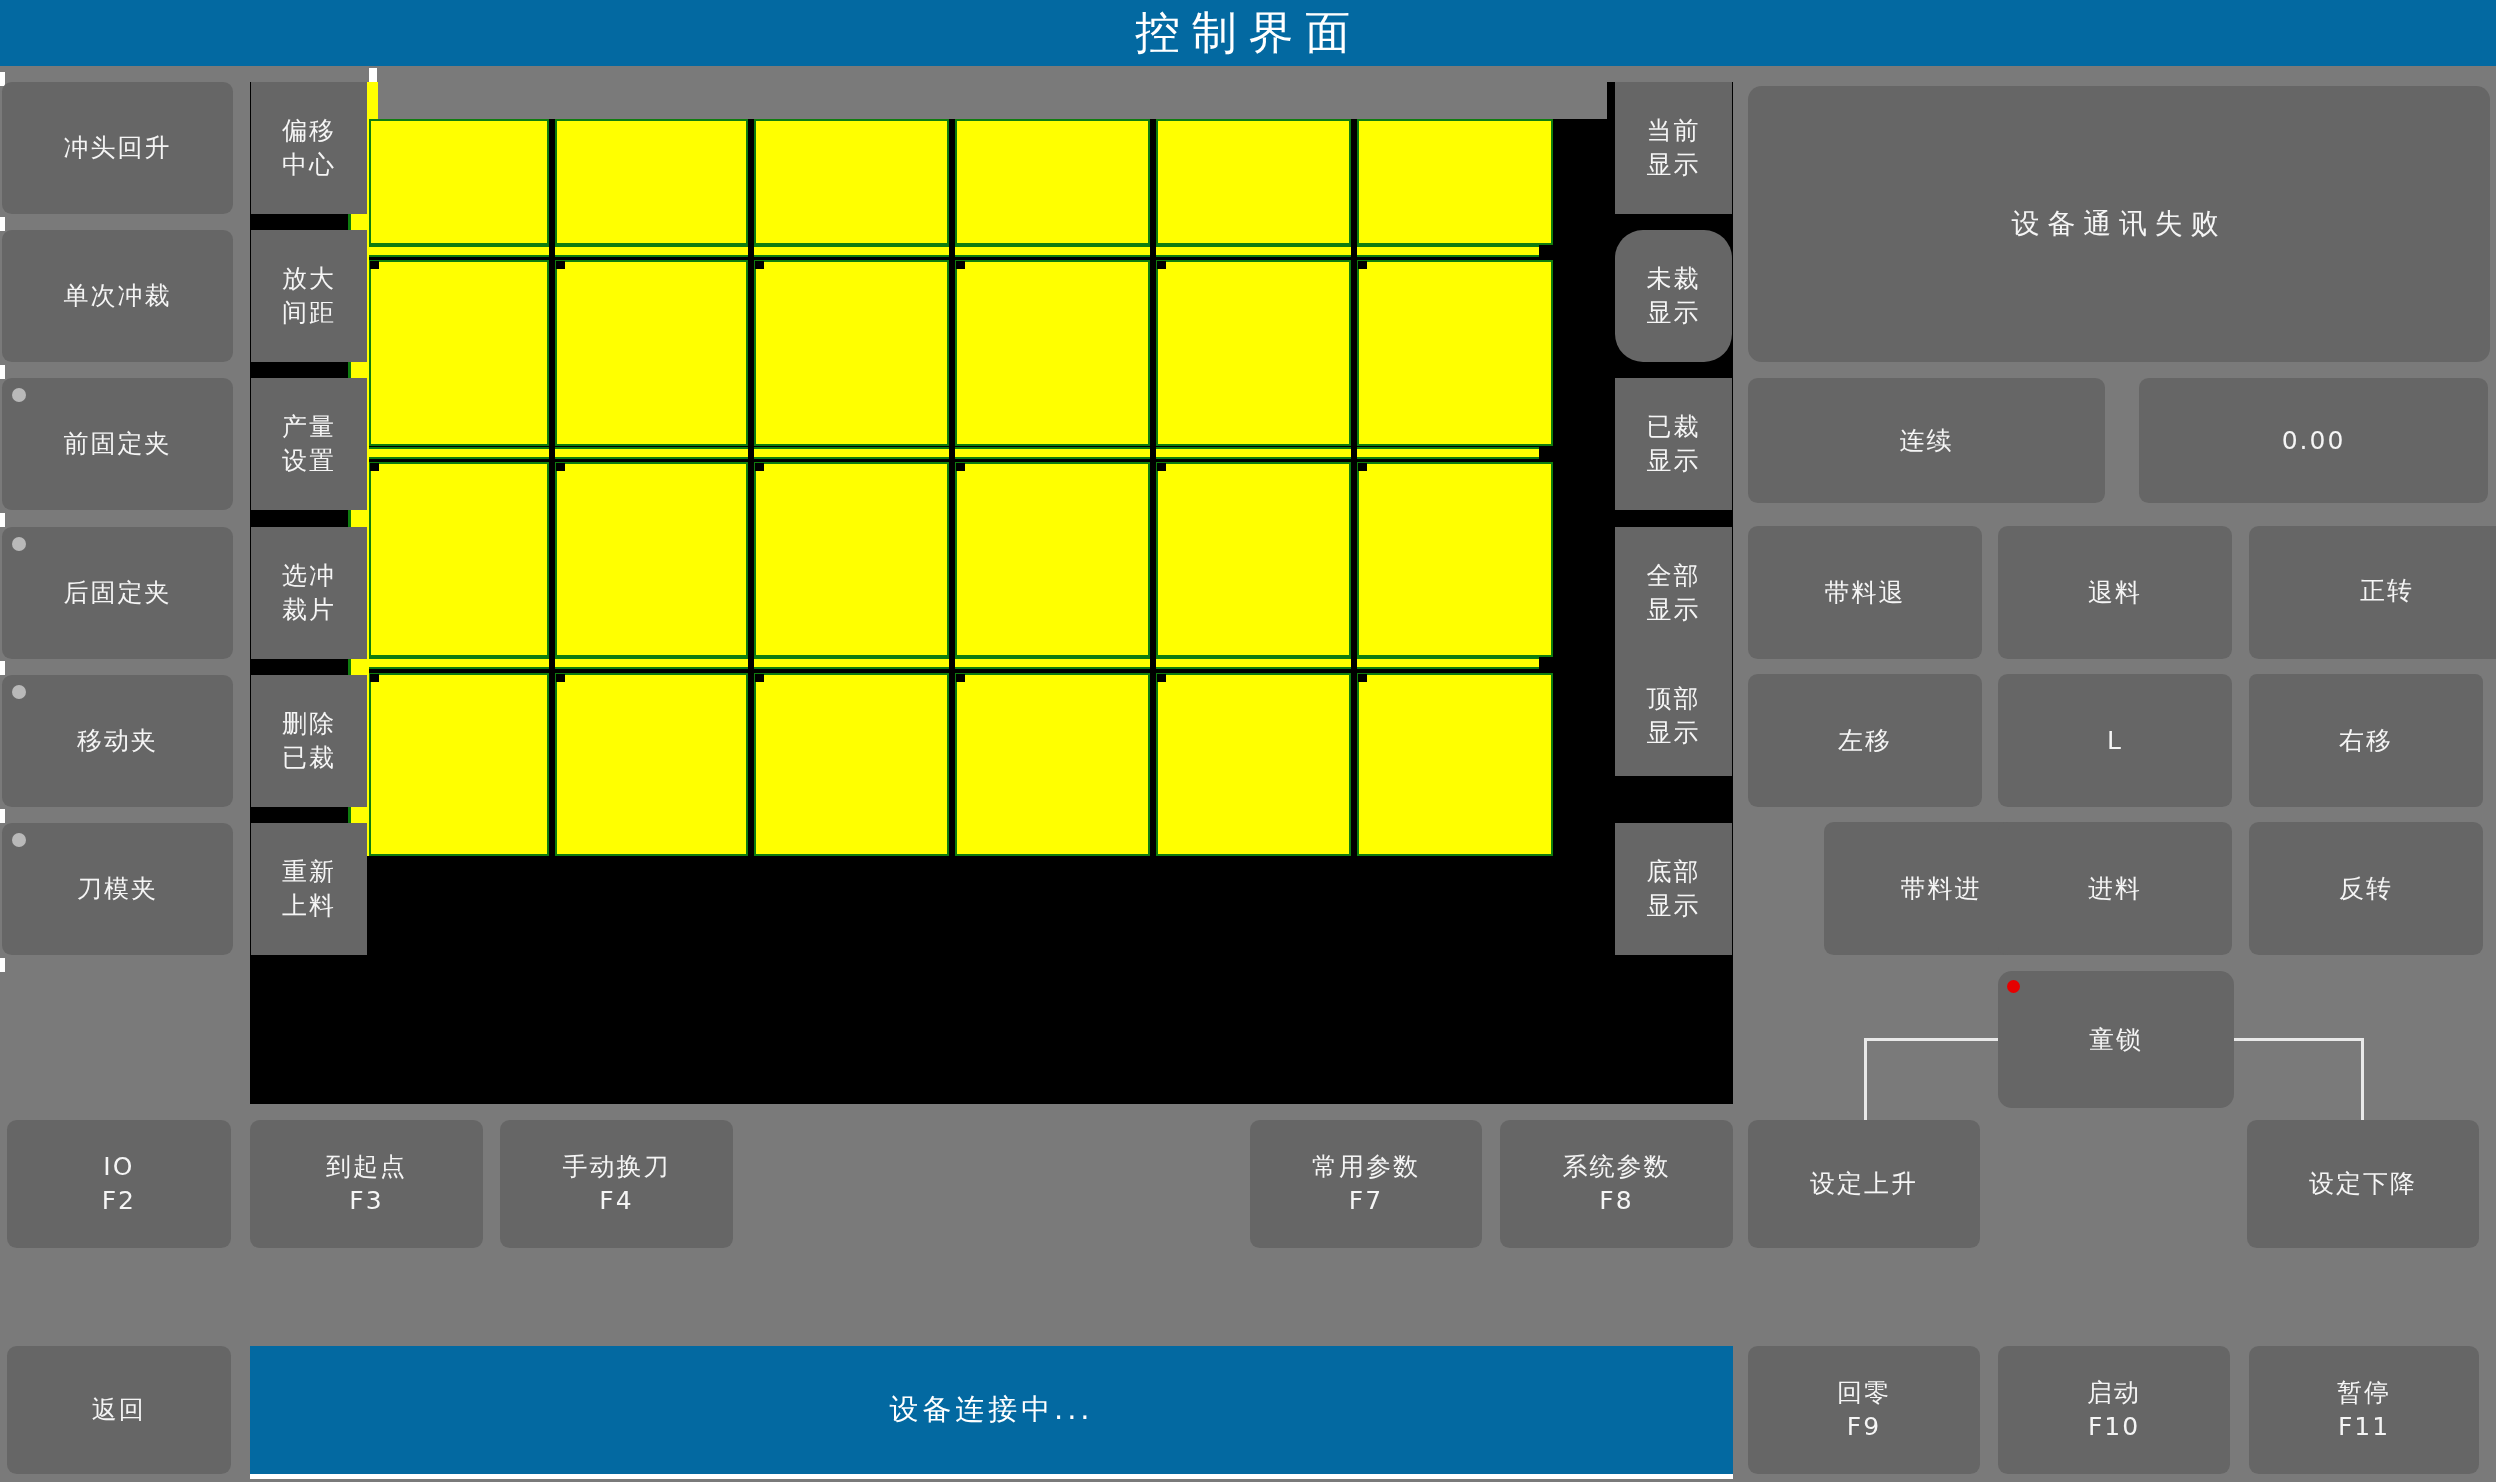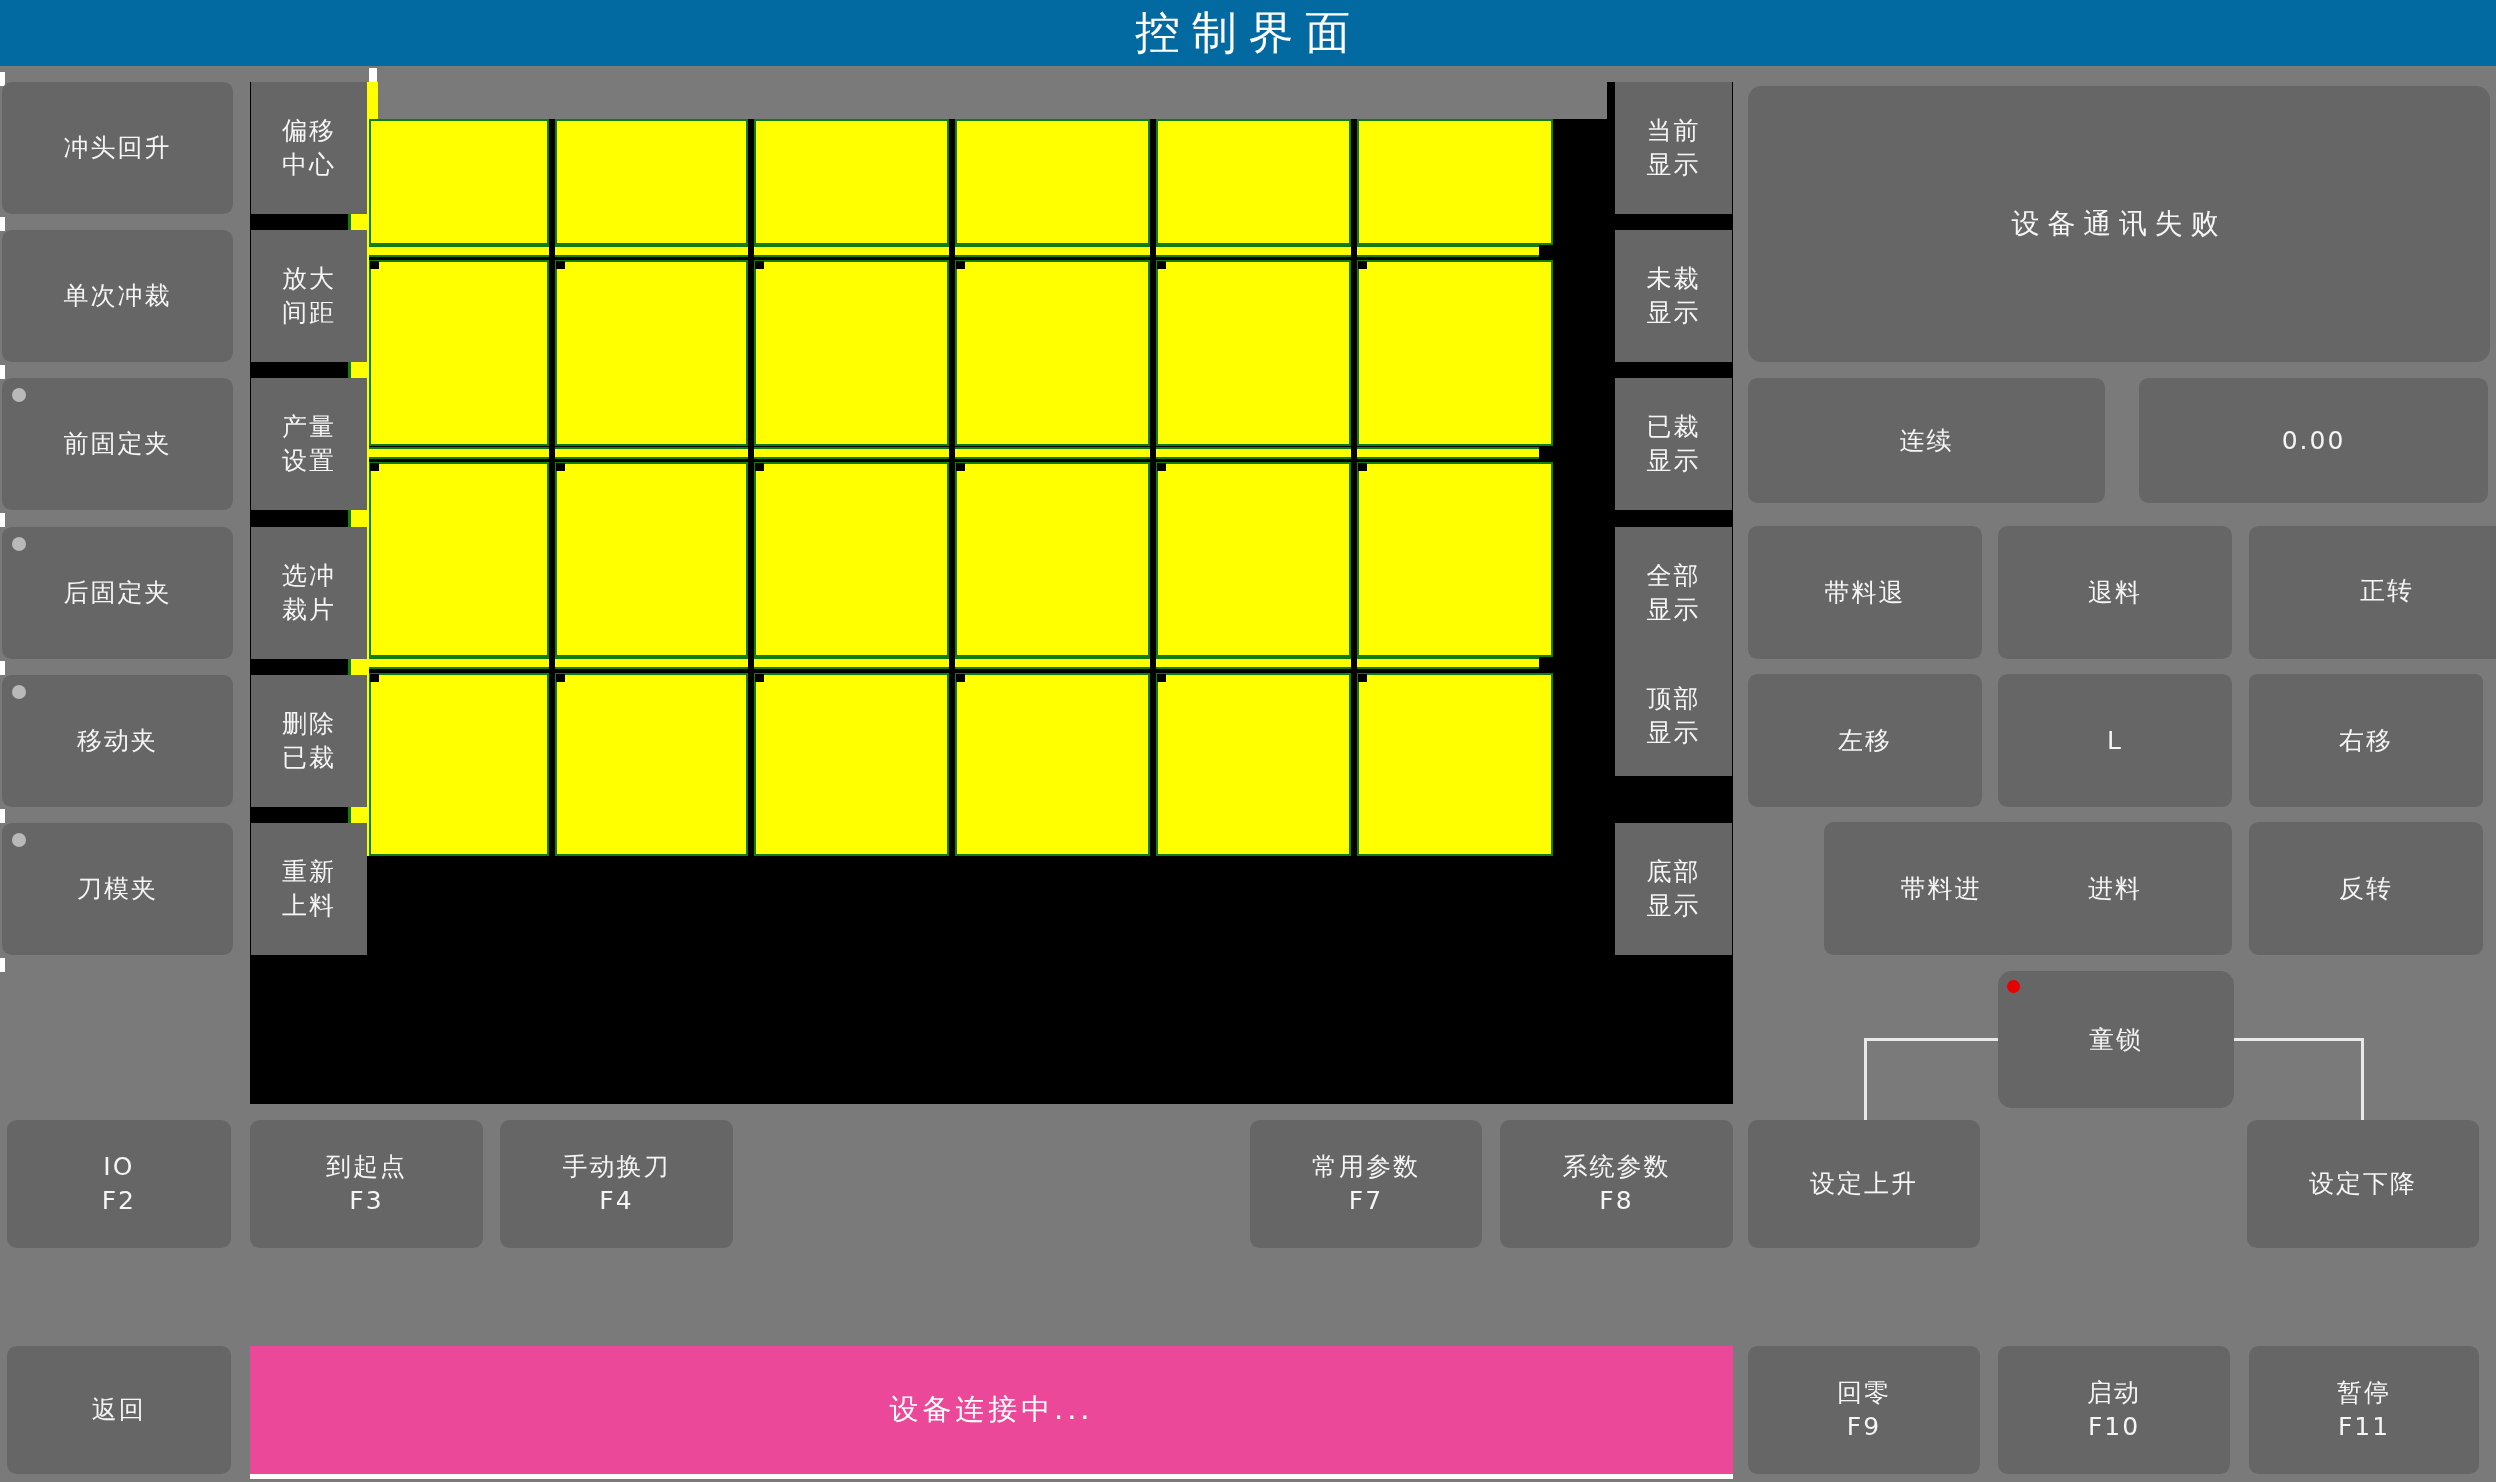--- a/index.html
+++ b/index.html
@@ -32,21 +32,21 @@
     background:#b9b9b9;
   }
   .reddot{
     position:absolute;left:8.8px;top:8.8px;width:13.7px;height:13.7px;border-radius:50%;
     background:#e60000;
   }
   .tick{position:absolute;background:#ffffff;}
   .yellowbit{position:absolute;background:#ffff00;}
   .greenline{position:absolute;background:#0f7d0f;}
   .statusbar{
-    position:absolute;background:#ec4899;color:#ffffff;
+    position:absolute;background:#0369a1;color:#ffffff;
     display:flex;align-items:center;justify-content:center;
     font-size:29px;letter-spacing:3.9px;
   }
   .alarmbox{
     position:absolute;background:#666666;color:#f5f5f5;border-radius:13.7px;
     display:flex;align-items:center;justify-content:center;
     font-size:28px;letter-spacing:7.8px;
   }
   .wline{position:absolute;background:#e9e9e9;}
   .piece{position:absolute;background:#ffff00;border:2px solid #0f7d0f;box-sizing:border-box;}
@@ -171,21 +171,21 @@
 </div>
 <div class="btn" style="left:251px;top:823px;width:116px;height:132px;">
   <span>重新</span>
   <span>上料</span>
 </div>
 
 <div class="btn" style="left:1615px;top:82px;width:117px;height:132px;">
   <span>当前</span>
   <span>显示</span>
 </div>
-<div class="btn" style="left:1615px;top:230px;width:117px;height:132px;">
+<div class="btn" style="left:1615px;top:230px;width:117px;height:132px;border-radius:28px;">
   <span>未裁</span>
   <span>显示</span>
 </div>
 <div class="btn" style="left:1615px;top:378px;width:117px;height:132px;">
   <span>已裁</span>
   <span>显示</span>
 </div>
 <div class="btn" style="left:1615px;top:527px;width:117px;height:132px;">
   <span>全部</span>
   <span>显示</span>

